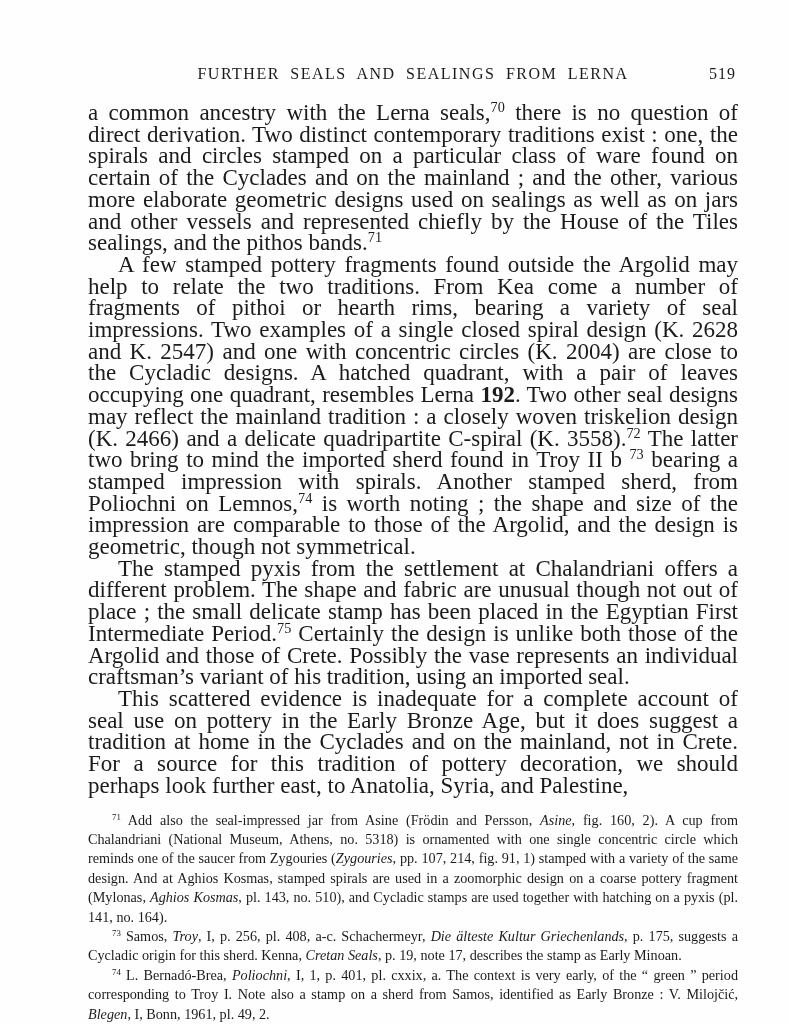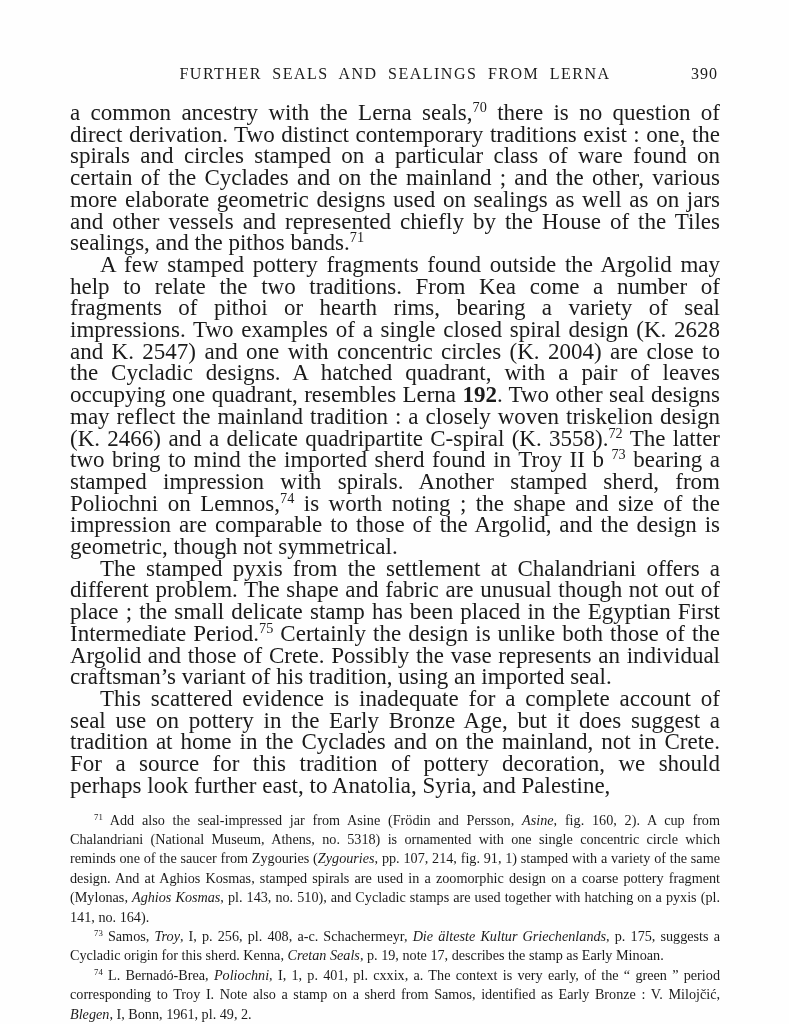--- a/index.html
+++ b/index.html
@@ -9,21 +9,21 @@
     height: 1024px;
     margin: 0 auto;
     background: #fefefe;
     color: #1b1b1b;
     font-family: "Liberation Serif", "DejaVu Serif", serif;
     overflow: hidden;
     box-sizing: border-box;
   }
   .content {
     position: absolute;
-    left: 70px;
+    left: 88px;
     top: 64px;
     width: 650px;
   }
   .header {
     position: relative;
     height: 22px;
     font-size: 16px;
     line-height: 20px;
   }
   .running-title {
@@ -58,21 +58,21 @@
   .it { font-style: italic; }
   .bd { font-weight: bold; }
 </style>
 </head>
 <body>
 
 <div class="page">
   <div class="content">
     <div class="header">
       <span class="running-title">FURTHER SEALS AND SEALINGS FROM LERNA</span>
-      <span class="page-number">390</span>
+      <span class="page-number">519</span>
     </div>
     <div class="body-text">
         <p class="para"><span>a common ancestry with the Lerna seals,</span><span class="sup">70</span><span> there is no question of direct derivation. Two distinct contemporary traditions exist : one, the spirals and circles stamped on a particular class of ware found on certain of the Cyclades and on the mainland ; and the other, various more elaborate geometric designs used on sealings as well as on jars and other vessels and represented chiefly by the House of the Tiles sealings, and the pithos bands.</span><span class="sup">71</span></p>
         <p class="para indent"><span>A few stamped pottery fragments found outside the Argolid may help to relate the two traditions.  From Kea come a number of fragments of pithoi or hearth rims, bearing a variety of seal impressions.  Two examples of a single closed spiral design (K. 2628 and K. 2547) and one with concentric circles (K. 2004) are close to the Cycladic designs.  A hatched quadrant, with a pair of leaves occupying one quadrant, resembles Lerna </span><span class="bd">192</span><span>.  Two other seal designs may reflect the mainland tradition : a closely woven triskelion design (K. 2466) and a delicate quadripartite C-spiral (K. 3558).</span><span class="sup">72</span><span>  The latter two bring to mind the imported sherd found in Troy II b </span><span class="sup">73</span><span> bearing a stamped impression with spirals.  Another stamped sherd, from Poliochni on Lemnos,</span><span class="sup">74</span><span> is worth noting ; the shape and size of the impression are comparable to those of the Argolid, and the design is geometric, though not symmetrical.</span></p>
         <p class="para indent"><span>The stamped pyxis from the settlement at Chalandriani offers a different problem.  The shape and fabric are unusual though not out of place ; the small delicate stamp has been placed in the Egyptian First Intermediate Period.</span><span class="sup">75</span><span>  Certainly the design is unlike both those of the Argolid and those of Crete.  Possibly the vase represents an individual craftsman’s variant of his tradition, using an imported seal.</span></p>
         <p class="para indent"><span>This scattered evidence is inadequate for a complete account of seal use on pottery in the Early Bronze Age, but it does suggest a tradition at home in the Cyclades and on the mainland, not in Crete.  For a source for this tradition of pottery decoration, we should perhaps look further east, to Anatolia, Syria, and Palestine,</span></p>
       </div>
     <div class="footnotes">
         <p class="footnote"><span class="sup">71</span><span> Add also the seal-impressed jar from Asine (Frödin and Persson, </span><span class="it">Asine</span><span>, fig. 160, 2).  A cup from Chalandriani (National Museum, Athens, no. 5318) is ornamented with one single concentric circle which reminds one of the saucer from Zygouries (</span><span class="it">Zygouries</span><span>, pp. 107, 214, fig. 91, 1) stamped with a variety of the same design.  And at Aghios Kosmas, stamped spirals are used in a zoomorphic design on a coarse pottery fragment (Mylonas, </span><span class="it">Aghios Kosmas</span><span>, pl. 143, no. 510), and Cycladic stamps are used together with hatching on a pyxis (pl. 141, no. 164).</span></p>
         <p class="footnote"><span class="sup">73</span><span> Samos, </span><span class="it">Troy</span><span>, I, p. 256, pl. 408, a-c.  Schachermeyr, </span><span class="it">Die älteste Kultur Griechenlands</span><span>, p. 175, suggests a Cycladic origin for this sherd.  Kenna, </span><span class="it">Cretan Seals</span><span>, p. 19, note 17, describes the stamp as Early Minoan.</span></p>

